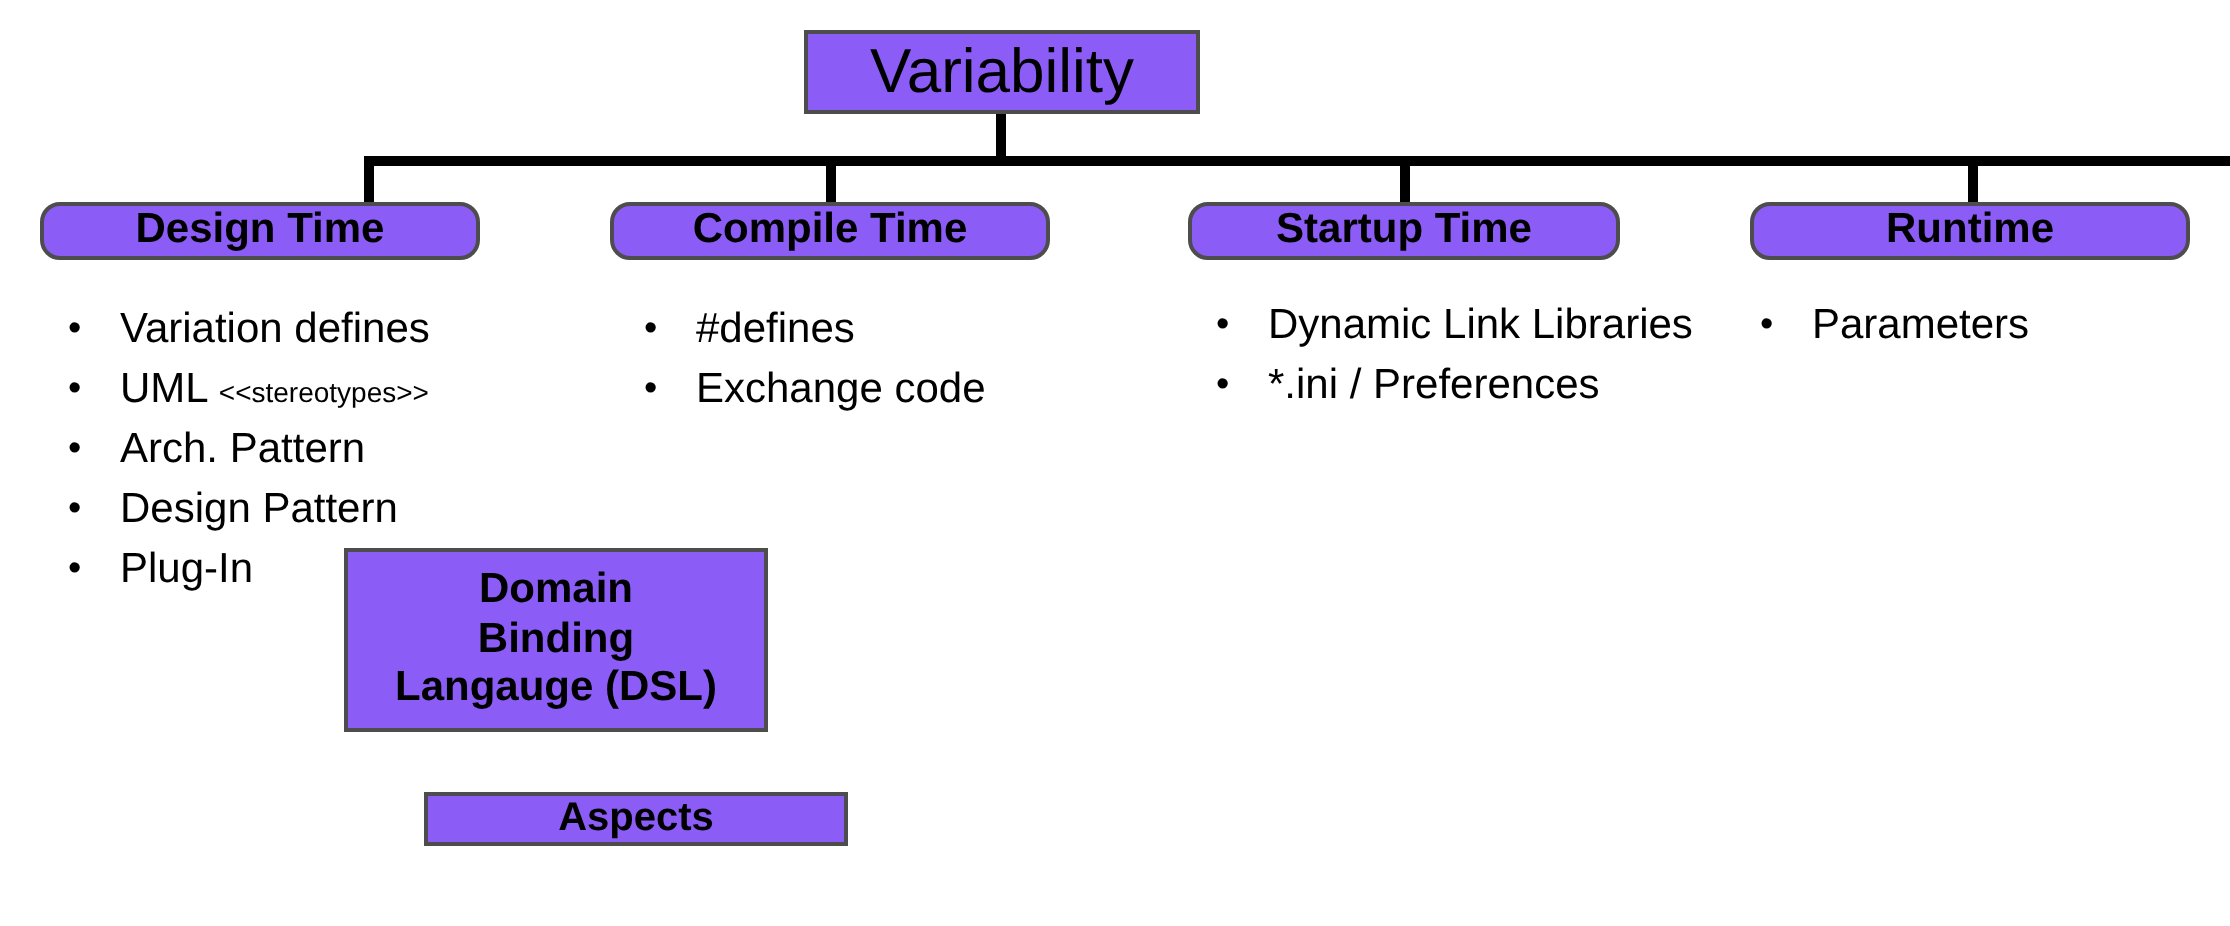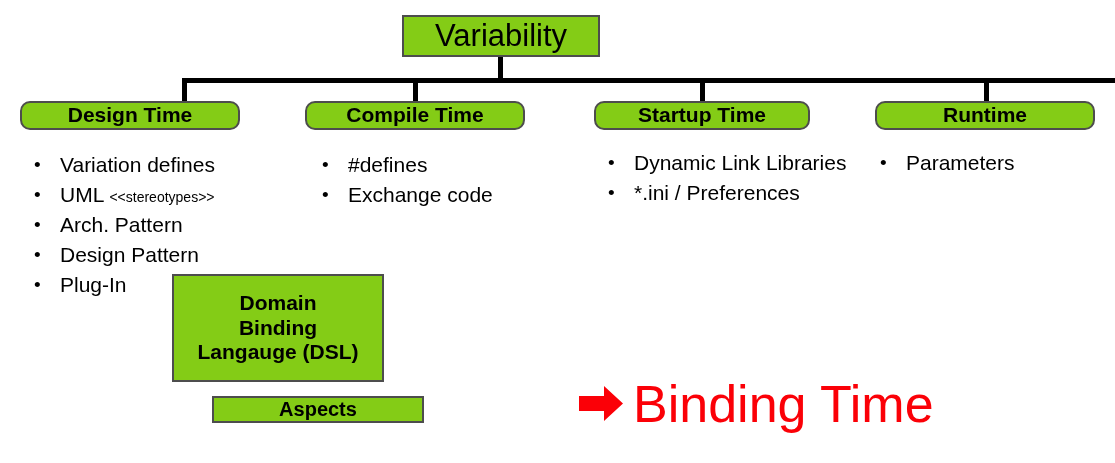--- a/index.html
+++ b/index.html
@@ -16,21 +16,21 @@
     width: 1115px;
     height: 463px;
     background: #ffffff;
     overflow: hidden;
   }
 
   
   .box {
     position: absolute;
     box-sizing: border-box;
-    background: #84cc16;
+    background: #8b5cf6;
     border: 2px solid #4d4d4d;
     display: flex;
     align-items: center;
     justify-content: center;
     text-align: center;
     color: #000000;
     line-height: 1.18;
     z-index: 3;
   }
   .box-root {
@@ -49,21 +49,21 @@
   }
   .box-tier.t1 { left: 20px;  top: 101px; width: 220px; }
   .box-tier.t2 { left: 305px; top: 101px; width: 220px; }
   .box-tier.t3 { left: 594px; top: 101px; width: 216px; }
   .box-tier.t4 { left: 875px; top: 101px; width: 220px; }
 
   .box-dsl {
     left: 172px;
     top: 274px;
     width: 212px;
-    height: 108px;
+    height: 92px;
     font-size: 21px;
     font-weight: bold;
     flex-direction: column;
     justify-content: center;
   }
   .box-dsl .ln { display: block; }
   .box-aspects {
     left: 172px;
     top: 396px;
     width: 212px;
@@ -209,22 +209,14 @@
   </div>
 
   <div class="box box-dsl">
     <span class="ln">Domain</span>
     <span class="ln">Binding</span>
     <span class="ln">Langauge (DSL)</span>
   </div>
 
   <div class="box box-aspects">Aspects</div>
 
-  <div class="callout">
-    <span class="arrow-icon">
-      <svg width="48" height="44" viewBox="0 0 48 44" xmlns="http://www.w3.org/2000/svg">
-        <path d="M2 14 H27 V4 L46 21.5 L27 39 V29 H2 Z" fill="#fb0007"></path>
-      </svg>
-    </span>
-    <span class="callout-text">Binding Time</span>
-  </div>
 
 </div>
 
 </body></html>

